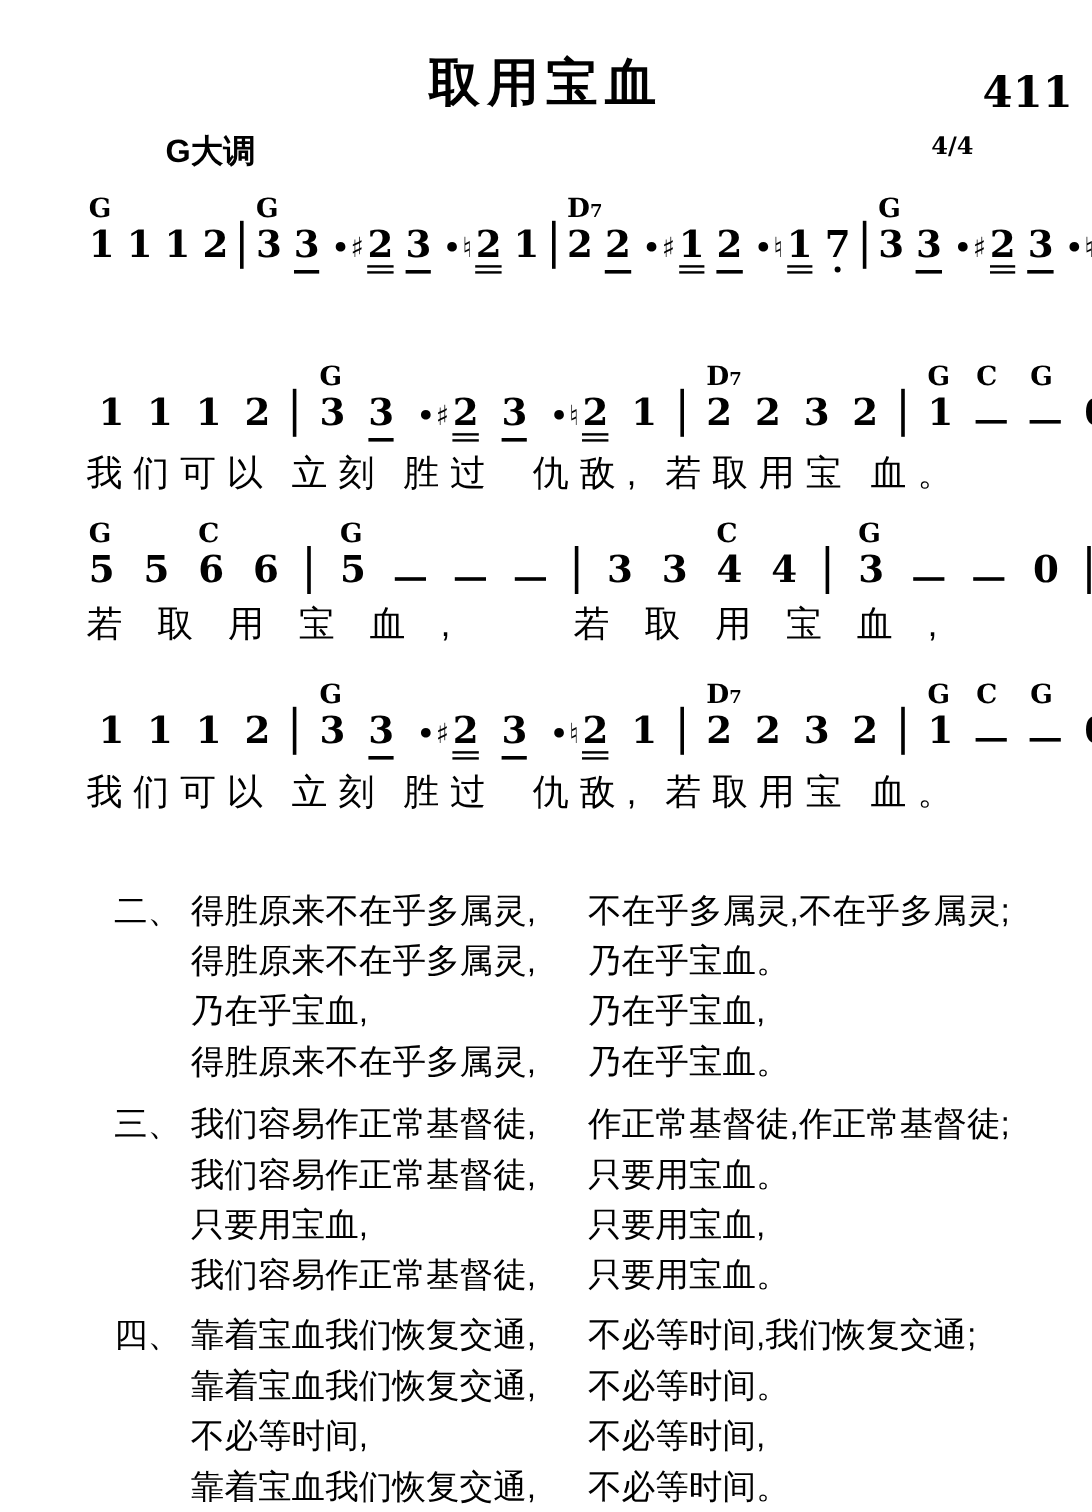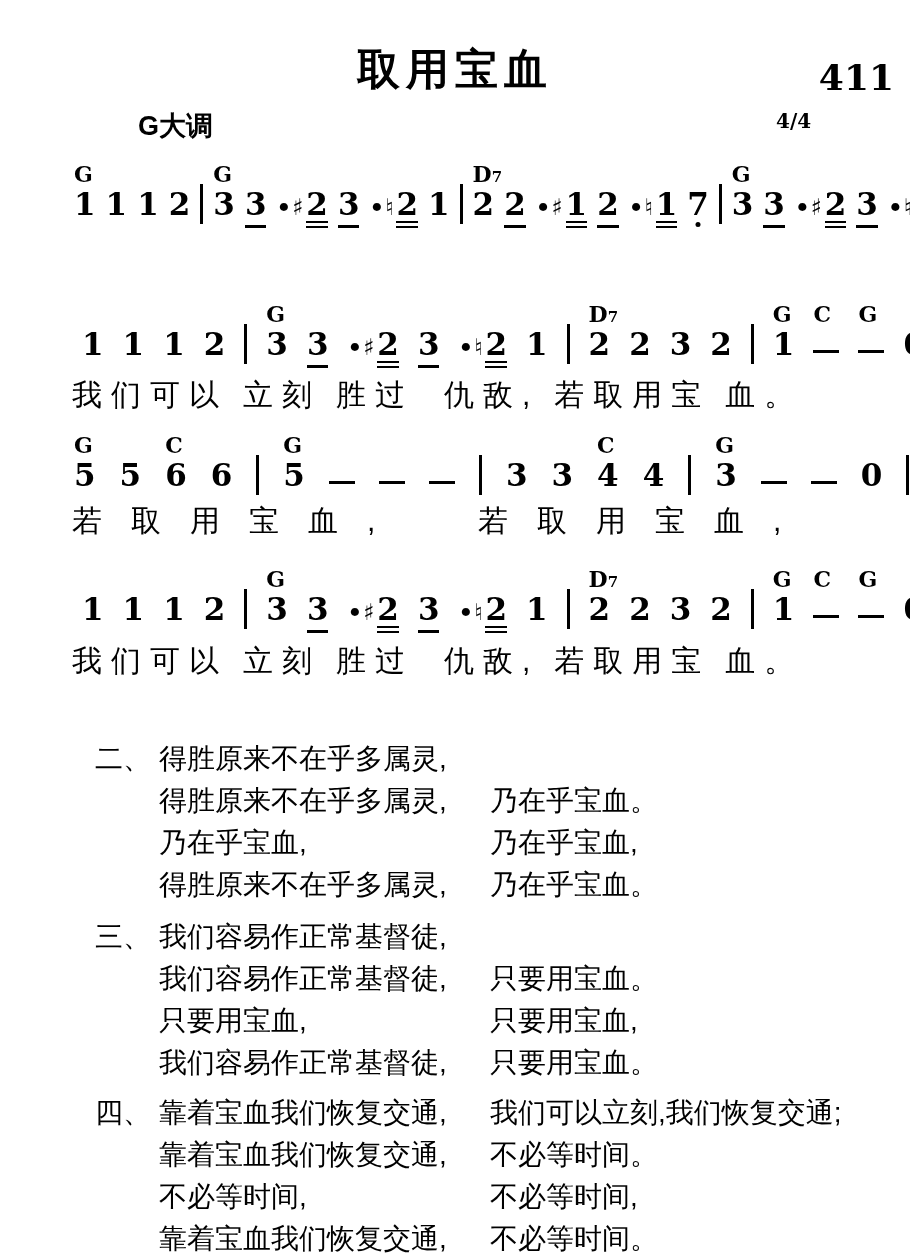--- a/index.html
+++ b/index.html
@@ -622,59 +622,61 @@
           <span class="num u0">0</span>
         </span>
       </span>
     </div>
   <div class="lyr ly4">我们可以 立刻 胜过  仇敌, 若取用宝 血。</div>
 
   <div class="stanza s2">
     <div class="srow">
       <span class="snum">二、</span>
       <span class="sleft">得胜原来不在乎多属灵,</span>
+      <span class="sright">不在乎多属灵,不在乎多属灵;</span>
     </div>
     <div class="srow">
       <span class="sleft">得胜原来不在乎多属灵,</span>
       <span class="sright">乃在乎宝血。</span>
     </div>
     <div class="srow">
       <span class="sleft">乃在乎宝血,</span>
       <span class="sright">乃在乎宝血,</span>
     </div>
     <div class="srow">
       <span class="sleft">得胜原来不在乎多属灵,</span>
       <span class="sright">乃在乎宝血。</span>
     </div>
   </div>
 
   <div class="stanza s3">
     <div class="srow">
       <span class="snum">三、</span>
       <span class="sleft">我们容易作正常基督徒,</span>
+      <span class="sright">作正常基督徒,作正常基督徒;</span>
     </div>
     <div class="srow">
       <span class="sleft">我们容易作正常基督徒,</span>
       <span class="sright">只要用宝血。</span>
     </div>
     <div class="srow">
       <span class="sleft">只要用宝血,</span>
       <span class="sright">只要用宝血,</span>
     </div>
     <div class="srow">
       <span class="sleft">我们容易作正常基督徒,</span>
       <span class="sright">只要用宝血。</span>
     </div>
   </div>
 
   <div class="stanza s4">
     <div class="srow">
       <span class="snum">四、</span>
       <span class="sleft">靠着宝血我们恢复交通,</span>
-      <span class="sright">我们可以立刻,我们恢复交通;</span>
+      <span class="sright">不必等时间,我们恢复交通;</span>
     </div>
     <div class="srow">
       <span class="sleft">靠着宝血我们恢复交通,</span>
       <span class="sright">不必等时间。</span>
     </div>
     <div class="srow">
       <span class="sleft">不必等时间,</span>
       <span class="sright">不必等时间,</span>
     </div>
     <div class="srow">

